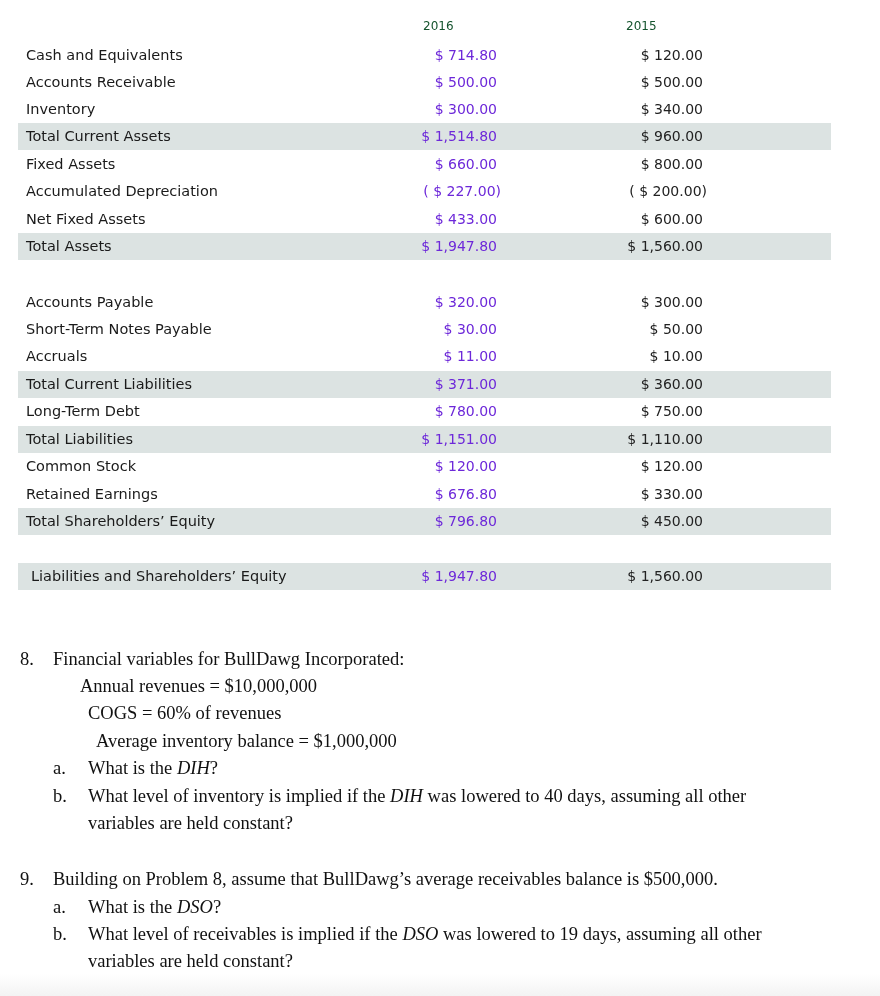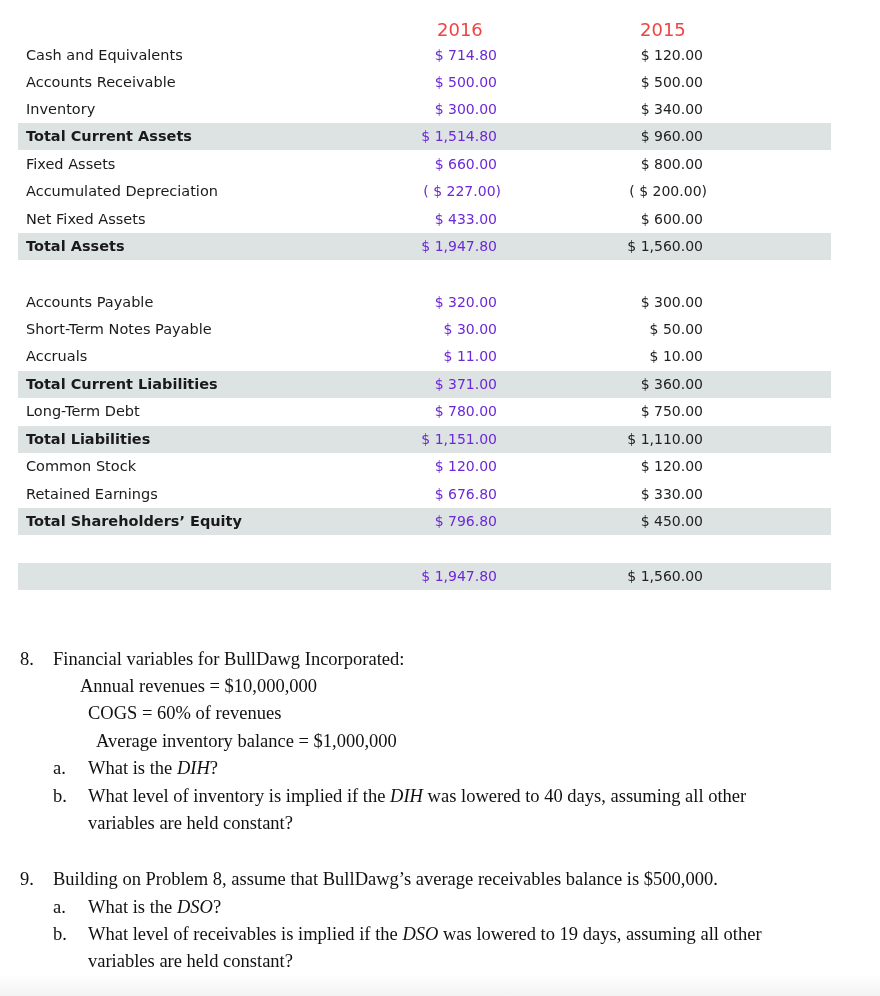--- a/index.html
+++ b/index.html
@@ -1,27 +1,27 @@
 <!DOCTYPE html>
 <html><head>
 <meta charset="utf-8">
 <style>
   html, body { margin:0; padding:0; background:#ffffff; }
   body { width:880px; height:996px; position:relative; overflow:hidden; }
   .sans { font-family: "DejaVu Sans", "Liberation Sans", sans-serif; }
   .serif { font-family: "Liberation Serif", "DejaVu Serif", serif; }
 
-  .year { position:absolute; top:19px; font-size:18px; color:#ef4444; font-weight:normal;margin-left:14px; }
+  .year { position:absolute; top:19px; font-size:12px; color:#14532d; font-weight:normal; }
   .y2016 { left:423px; }
   .y2015 { left:626px; }
 
   .row { position:absolute; left:18px; width:813px; height:27px; }
   .row.band { background:#dce3e2; }
   .row .label { position:absolute; left:8px; top:5px; font-size:14.5px; color:#1a1a1a; white-space:nowrap;text-align:center; }
-  .row.bold .label { font-weight:bold; }
+  .row.bold .label { font-weight:normal; }
   .row.final .label { left:13px; }
   .row .v1 { position:absolute; right:334px; top:5px; font-size:14px; color:#6d28d9; white-space:nowrap; }
   .row .v2 { position:absolute; right:128px; top:5px; font-size:14px; color:#222; white-space:nowrap; }
 
   .problems { position:absolute; left:0; top:0; width:880px; }
   .pline { position:absolute; font-size:18.5px; color:#111; white-space:nowrap; }
 
   .bottom-fade { position:absolute; left:0; bottom:0; width:880px; height:22px; background:linear-gradient(#ffffff,#f3f3f3); }
 </style>
 </head>
@@ -112,20 +112,21 @@
     <span class="v1">$ 676.80</span>
     <span class="v2">$ 330.00</span>
   </div>
   <div class="row band bold sans" style="top:508px">
     <span class="label">Total Shareholders’ Equity</span>
     <span class="v1">$ 796.80</span>
     <span class="v2">$ 450.00</span>
   </div>
 
   <div class="row band bold final sans" style="top:563px">
+    <span class="label">Liabilities and Shareholders’ Equity</span>
     <span class="v1">$ 1,947.80</span>
     <span class="v2">$ 1,560.00</span>
   </div>
 </div>
 
 <div class="problems serif">
 
   <div class="pline" style="top:649px; left:20px">8.</div>
   <div class="pline" style="top:649px; left:53px">Financial variables for BullDawg Incorporated:</div>
   <div class="pline" style="top:676px; left:80px">Annual revenues = $10,000,000</div>

